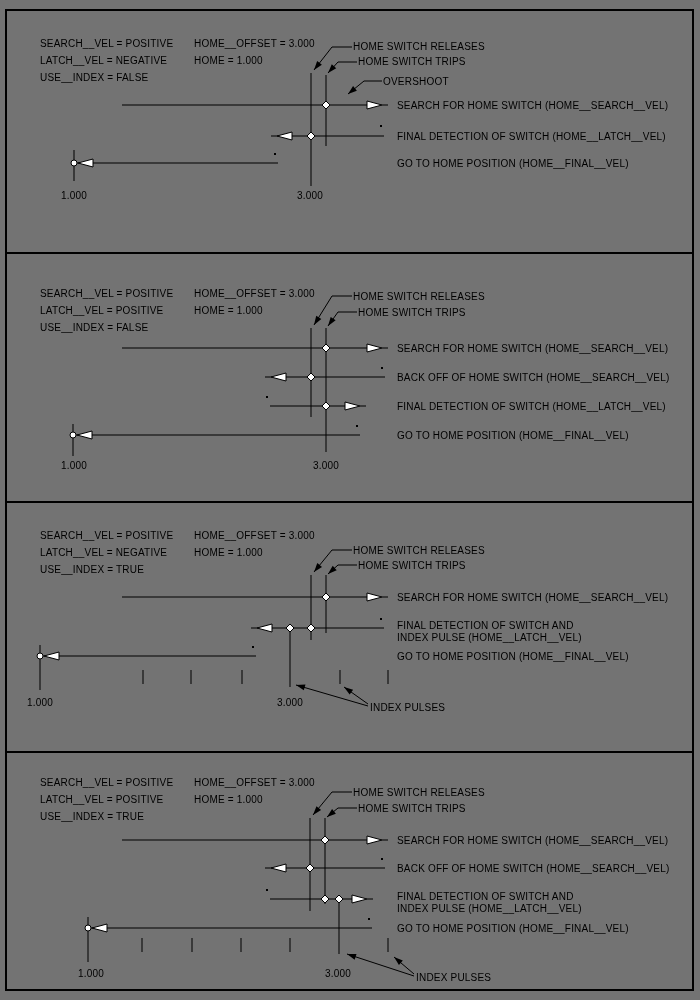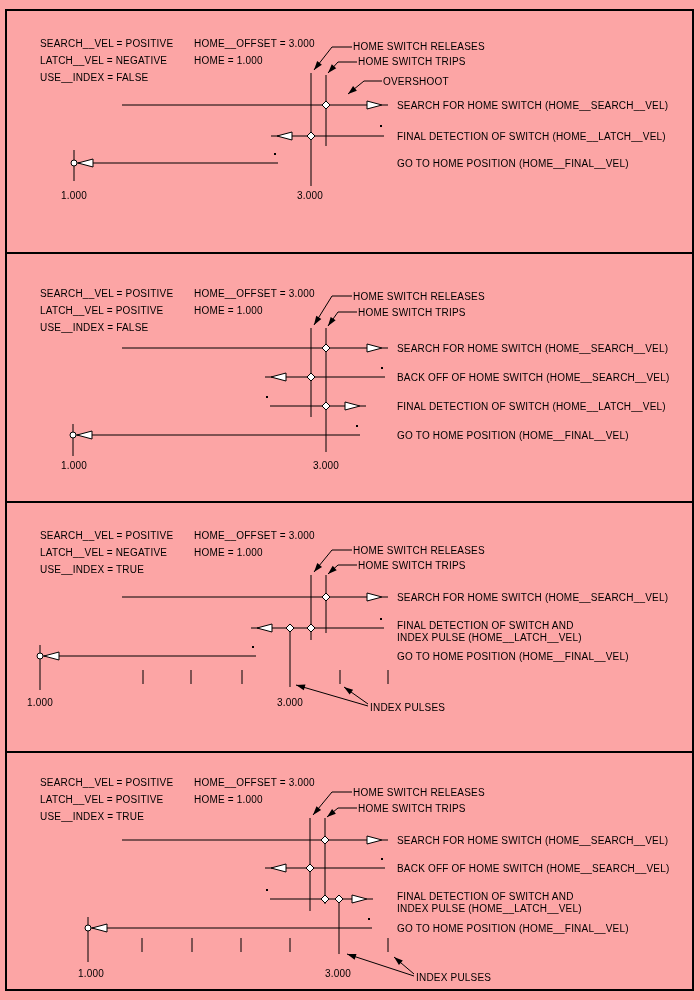--- a/index.html
+++ b/index.html
@@ -1,16 +1,16 @@
 <!DOCTYPE html>
 <html><head>
 <meta charset="utf-8">
 <style>
   html,body{margin:0;padding:0;background:#fff;}
-  .page{position:relative;width:700px;height:1000px;background:#fca5a5;
+  .page{position:relative;width:700px;height:1000px;background:#737373;
         font-family:"Liberation Sans",sans-serif;}
   svg{position:absolute;left:0;top:0;}
   .ln{stroke:#000;stroke-width:1;fill:none;}
   .bd{stroke:#000;stroke-width:2;fill:none;}
   .dot{fill:#000;stroke:none;}
   text{font-family:"Liberation Sans","DejaVu Sans",sans-serif;
        font-size:10px;fill:#000;letter-spacing:0.2px;}
   text.ctr{text-anchor:middle;}
 </style>
 </head>

